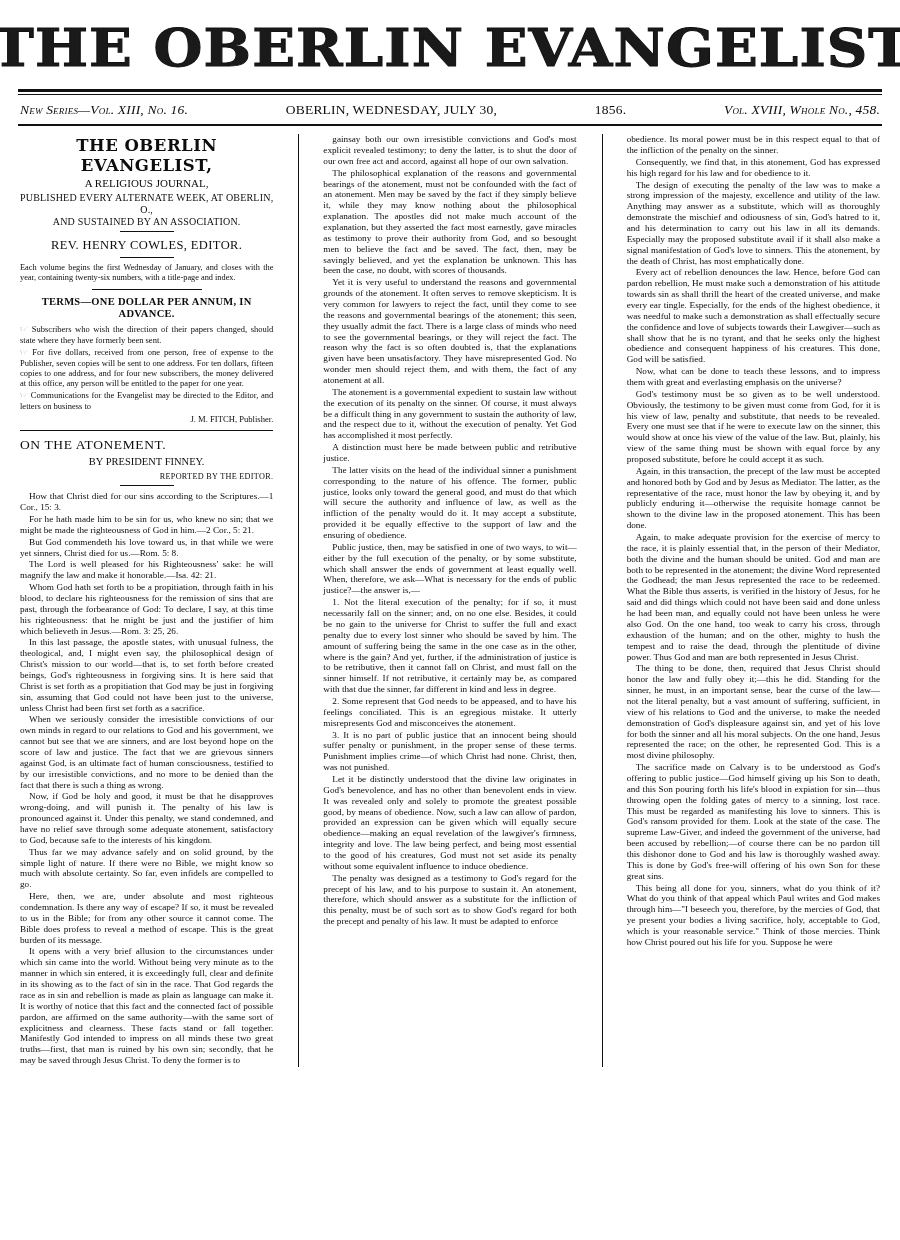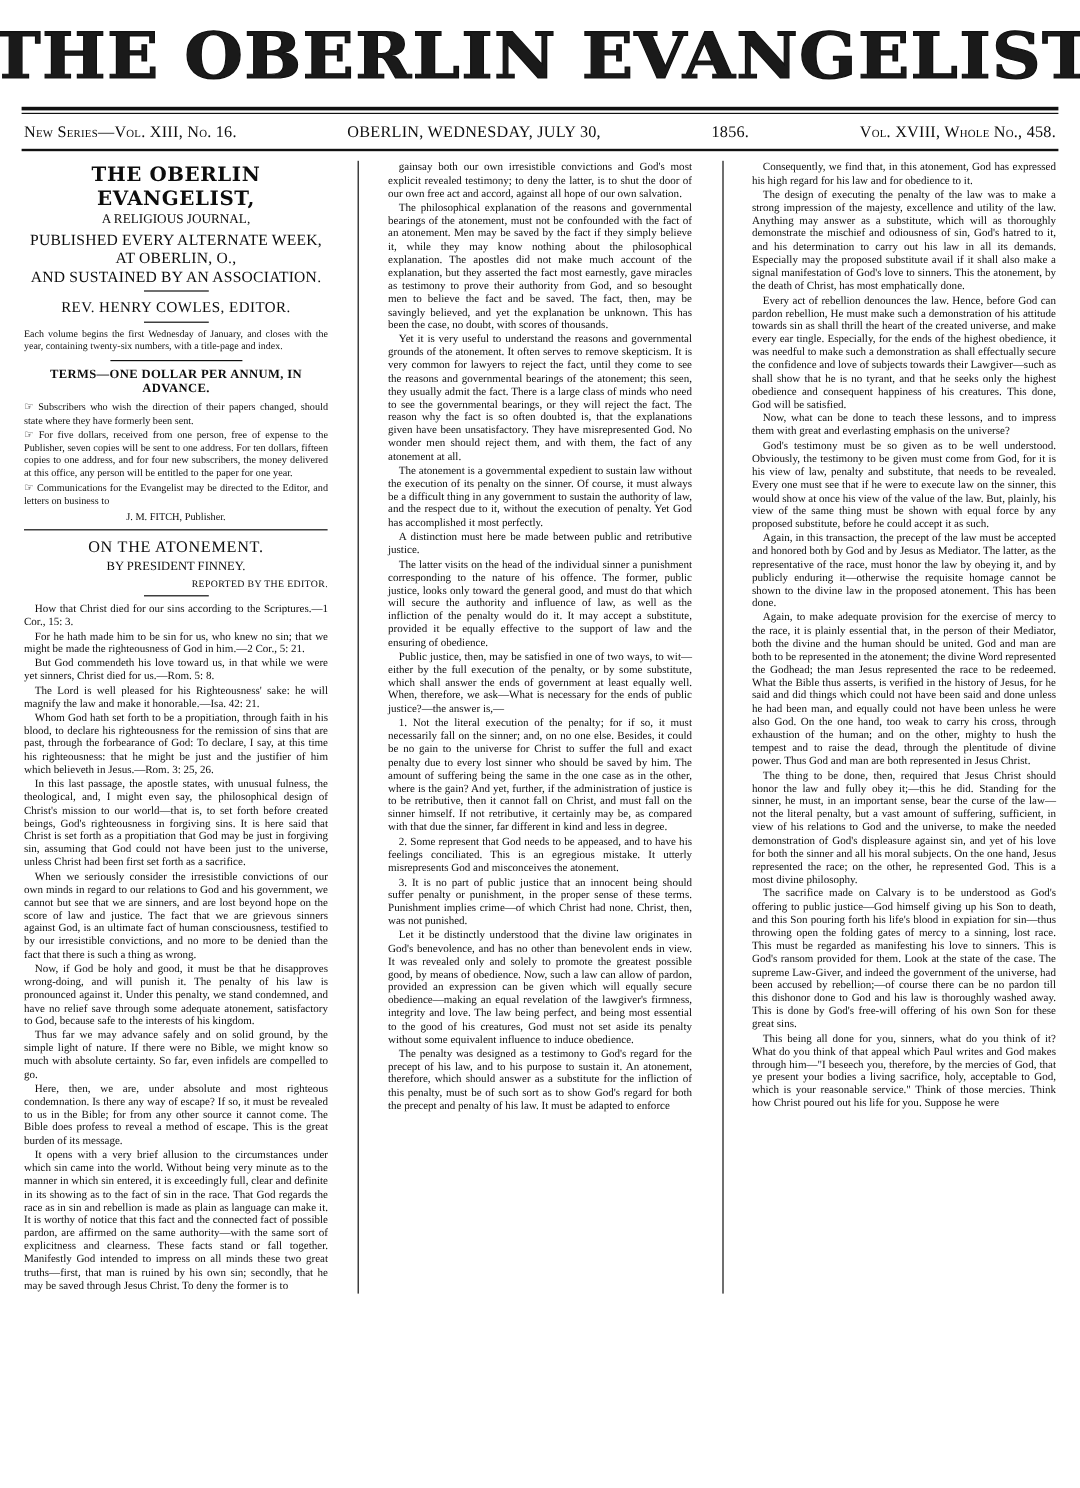--- a/index.html
+++ b/index.html
@@ -55,21 +55,21 @@
     justify-content: space-between;
     align-items: baseline;
     margin: 7px 20px 0 20px;
     font-family: "Liberation Serif", serif;
     font-size: 13.5px;
     letter-spacing: 0.2px;
   }
   .issue-line .seg {
     white-space: nowrap;
   }
-  .sc { font-variant: small-caps; }
+  .sc { font-variant: small-caps; font-style: italic; }
   .rule-under-issue {
     border: none;
     border-top: 2px solid #111;
     margin: 6px 18px 0 18px;
   }
   
   .columns {
     display: flex;
     margin: 8px 20px 0 20px;
     gap: 12px;
@@ -102,21 +102,21 @@
     font-family: "DejaVu Serif", serif;
   }
   .banner-sub {
     text-align: center;
     font-size: 11px;
     font-variant: small-caps;
     margin: 1px 0 2px 0;
   }
   .banner-line {
     text-align: center;
-    font-size: 13px;
+    font-size: 10px;
     font-variant: small-caps;
     letter-spacing: 0.2px;
     margin: 0;
   }
   .editor-line {
     text-align: center;
     font-size: 12.5px;
     font-variant: small-caps;
     margin: 6px 0 4px 0;
     letter-spacing: 0.4px;
@@ -155,27 +155,27 @@
     margin: 3px 0 3px 0;
   }
   .fist {
     font-size: 8.5px;
   }
   .fist::before {
     content: "\261E\00a0";
     font-size: 9px;
   }
   .signature {
-    text-align: center;
+    text-align: right;
     font-size: 8.6px;
     margin-top: 3px;
   }
   
   .article-head {
-    text-align: center;
+    text-align: left;
     font-size: 13.5px;
     font-variant: small-caps;
     letter-spacing: 0.6px;
     margin: 4px 0 3px 0;
   }
   .article-by {
     text-align: center;
     font-size: 10.5px;
     font-variant: small-caps;
     margin: 3px 0 3px 0;
@@ -255,20 +255,21 @@
       <p>The latter visits on the head of the individual sinner a punishment corresponding to the nature of his offence. The former, public justice, looks only toward the general good, and must do that which will secure the authority and influence of law, as well as the infliction of the penalty would do it. It may accept a substitute, provided it be equally effective to the support of law and the ensuring of obedience.</p>
       <p>Public justice, then, may be satisfied in one of two ways, to wit—either by the full execution of the penalty, or by some substitute, which shall answer the ends of government at least equally well. When, therefore, we ask—What is necessary for the ends of public justice?—the answer is,—</p>
       <p>1. Not the literal execution of the penalty; for if so, it must necessarily fall on the sinner; and, on no one else. Besides, it could be no gain to the universe for Christ to suffer the full and exact penalty due to every lost sinner who should be saved by him. The amount of suffering being the same in the one case as in the other, where is the gain? And yet, further, if the administration of justice is to be retributive, then it cannot fall on Christ, and must fall on the sinner himself. If not retributive, it certainly may be, as compared with that due the sinner, far different in kind and less in degree.</p>
       <p>2. Some represent that God needs to be appeased, and to have his feelings conciliated. This is an egregious mistake. It utterly misrepresents God and misconceives the atonement.</p>
       <p>3. It is no part of public justice that an innocent being should suffer penalty or punishment, in the proper sense of these terms. Punishment implies crime—of which Christ had none. Christ, then, was not punished.</p>
       <p>Let it be distinctly understood that the divine law originates in God's benevolence, and has no other than benevolent ends in view. It was revealed only and solely to promote the greatest possible good, by means of obedience. Now, such a law can allow of pardon, provided an expression can be given which will equally secure obedience—making an equal revelation of the lawgiver's firmness, integrity and love. The law being perfect, and being most essential to the good of his creatures, God must not set aside its penalty without some equivalent influence to induce obedience.</p>
       <p>The penalty was designed as a testimony to God's regard for the precept of his law, and to his purpose to sustain it. An atonement, therefore, which should answer as a substitute for the infliction of this penalty, must be of such sort as to show God's regard for both the precept and penalty of his law. It must be adapted to enforce</p>
     </div>
 
     <div class="col right">
+      <p class="noindent">obedience. Its moral power must be in this respect equal to that of the infliction of the penalty on the sinner.</p>
       <p>Consequently, we find that, in this atonement, God has expressed his high regard for his law and for obedience to it.</p>
       <p>The design of executing the penalty of the law was to make a strong impression of the majesty, excellence and utility of the law. Anything may answer as a substitute, which will as thoroughly demonstrate the mischief and odiousness of sin, God's hatred to it, and his determination to carry out his law in all its demands. Especially may the proposed substitute avail if it shall also make a signal manifestation of God's love to sinners. This the atonement, by the death of Christ, has most emphatically done.</p>
       <p>Every act of rebellion denounces the law. Hence, before God can pardon rebellion, He must make such a demonstration of his attitude towards sin as shall thrill the heart of the created universe, and make every ear tingle. Especially, for the ends of the highest obedience, it was needful to make such a demonstration as shall effectually secure the confidence and love of subjects towards their Lawgiver—such as shall show that he is no tyrant, and that he seeks only the highest obedience and consequent happiness of his creatures. This done, God will be satisfied.</p>
       <p>Now, what can be done to teach these lessons, and to impress them with great and everlasting emphasis on the universe?</p>
       <p>God's testimony must be so given as to be well understood. Obviously, the testimony to be given must come from God, for it is his view of law, penalty and substitute, that needs to be revealed. Every one must see that if he were to execute law on the sinner, this would show at once his view of the value of the law. But, plainly, his view of the same thing must be shown with equal force by any proposed substitute, before he could accept it as such.</p>
       <p>Again, in this transaction, the precept of the law must be accepted and honored both by God and by Jesus as Mediator. The latter, as the representative of the race, must honor the law by obeying it, and by publicly enduring it—otherwise the requisite homage cannot be shown to the divine law in the proposed atonement. This has been done.</p>
       <p>Again, to make adequate provision for the exercise of mercy to the race, it is plainly essential that, in the person of their Mediator, both the divine and the human should be united. God and man are both to be represented in the atonement; the divine Word represented the Godhead; the man Jesus represented the race to be redeemed. What the Bible thus asserts, is verified in the history of Jesus, for he said and did things which could not have been said and done unless he had been man, and equally could not have been unless he were also God. On the one hand, too weak to carry his cross, through exhaustion of the human; and on the other, mighty to hush the tempest and to raise the dead, through the plentitude of divine power. Thus God and man are both represented in Jesus Christ.</p>
       <p>The thing to be done, then, required that Jesus Christ should honor the law and fully obey it;—this he did. Standing for the sinner, he must, in an important sense, bear the curse of the law—not the literal penalty, but a vast amount of suffering, sufficient, in view of his relations to God and the universe, to make the needed demonstration of God's displeasure against sin, and yet of his love for both the sinner and all his moral subjects. On the one hand, Jesus represented the race; on the other, he represented God. This is a most divine philosophy.</p>
       <p>The sacrifice made on Calvary is to be understood as God's offering to public justice—God himself giving up his Son to death, and this Son pouring forth his life's blood in expiation for sin—thus throwing open the folding gates of mercy to a sinning, lost race. This must be regarded as manifesting his love to sinners. This is God's ransom provided for them. Look at the state of the case. The supreme Law-Giver, and indeed the government of the universe, had been accused by rebellion;—of course there can be no pardon till this dishonor done to God and his law is thoroughly washed away. This is done by God's free-will offering of his own Son for these great sins.</p>
       <p>This being all done for you, sinners, what do you think of it? What do you think of that appeal which Paul writes and God makes through him—"I beseech you, therefore, by the mercies of God, that ye present your bodies a living sacrifice, holy, acceptable to God, which is your reasonable service." Think of those mercies. Think how Christ poured out his life for you. Suppose he were</p>

